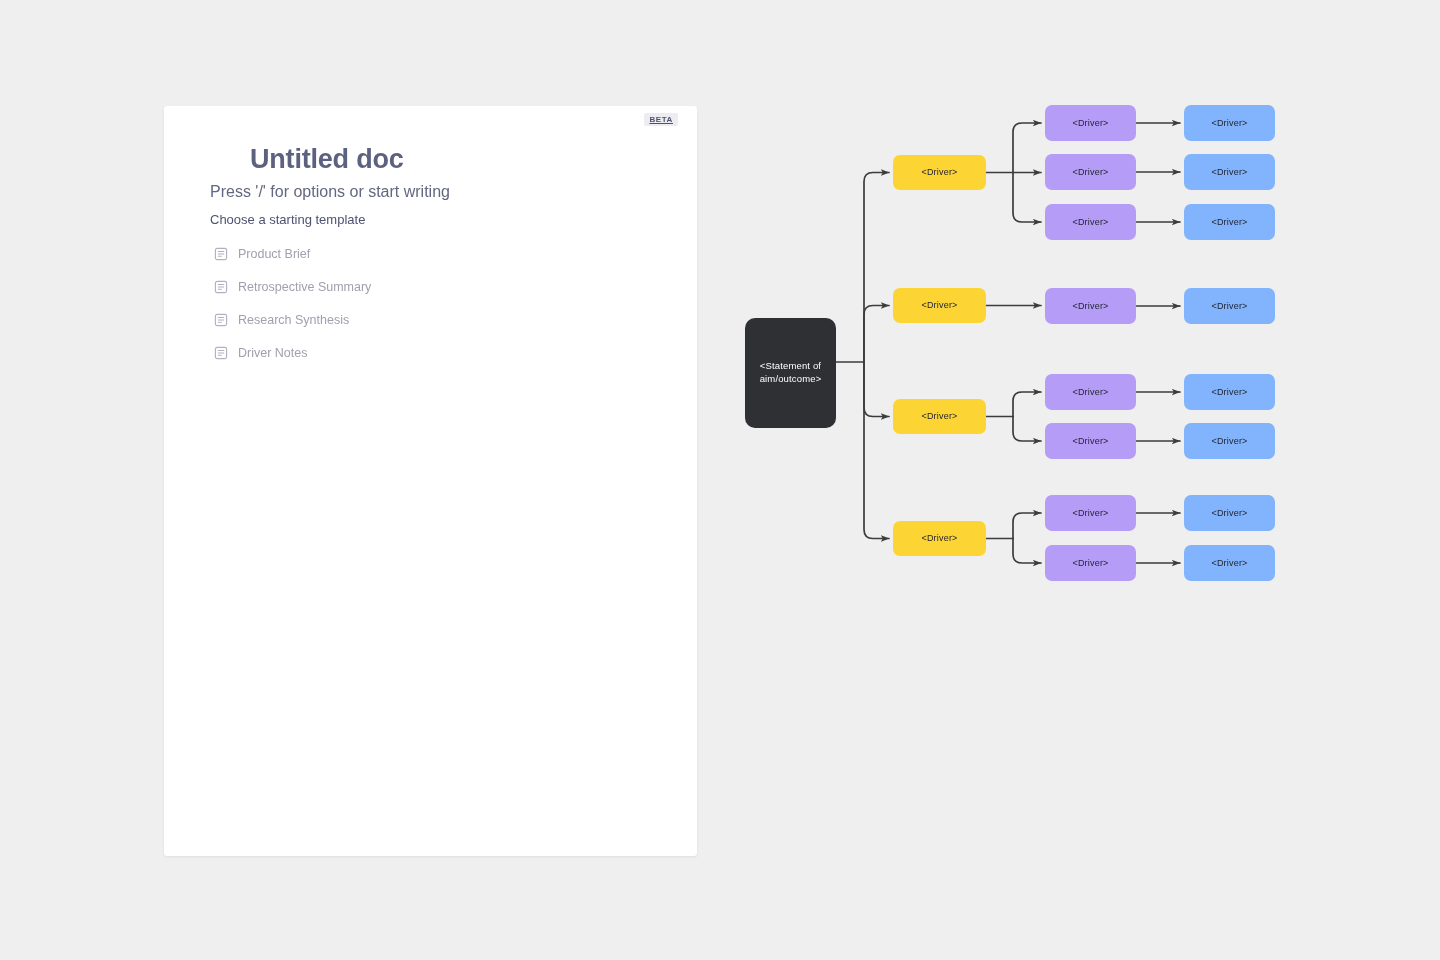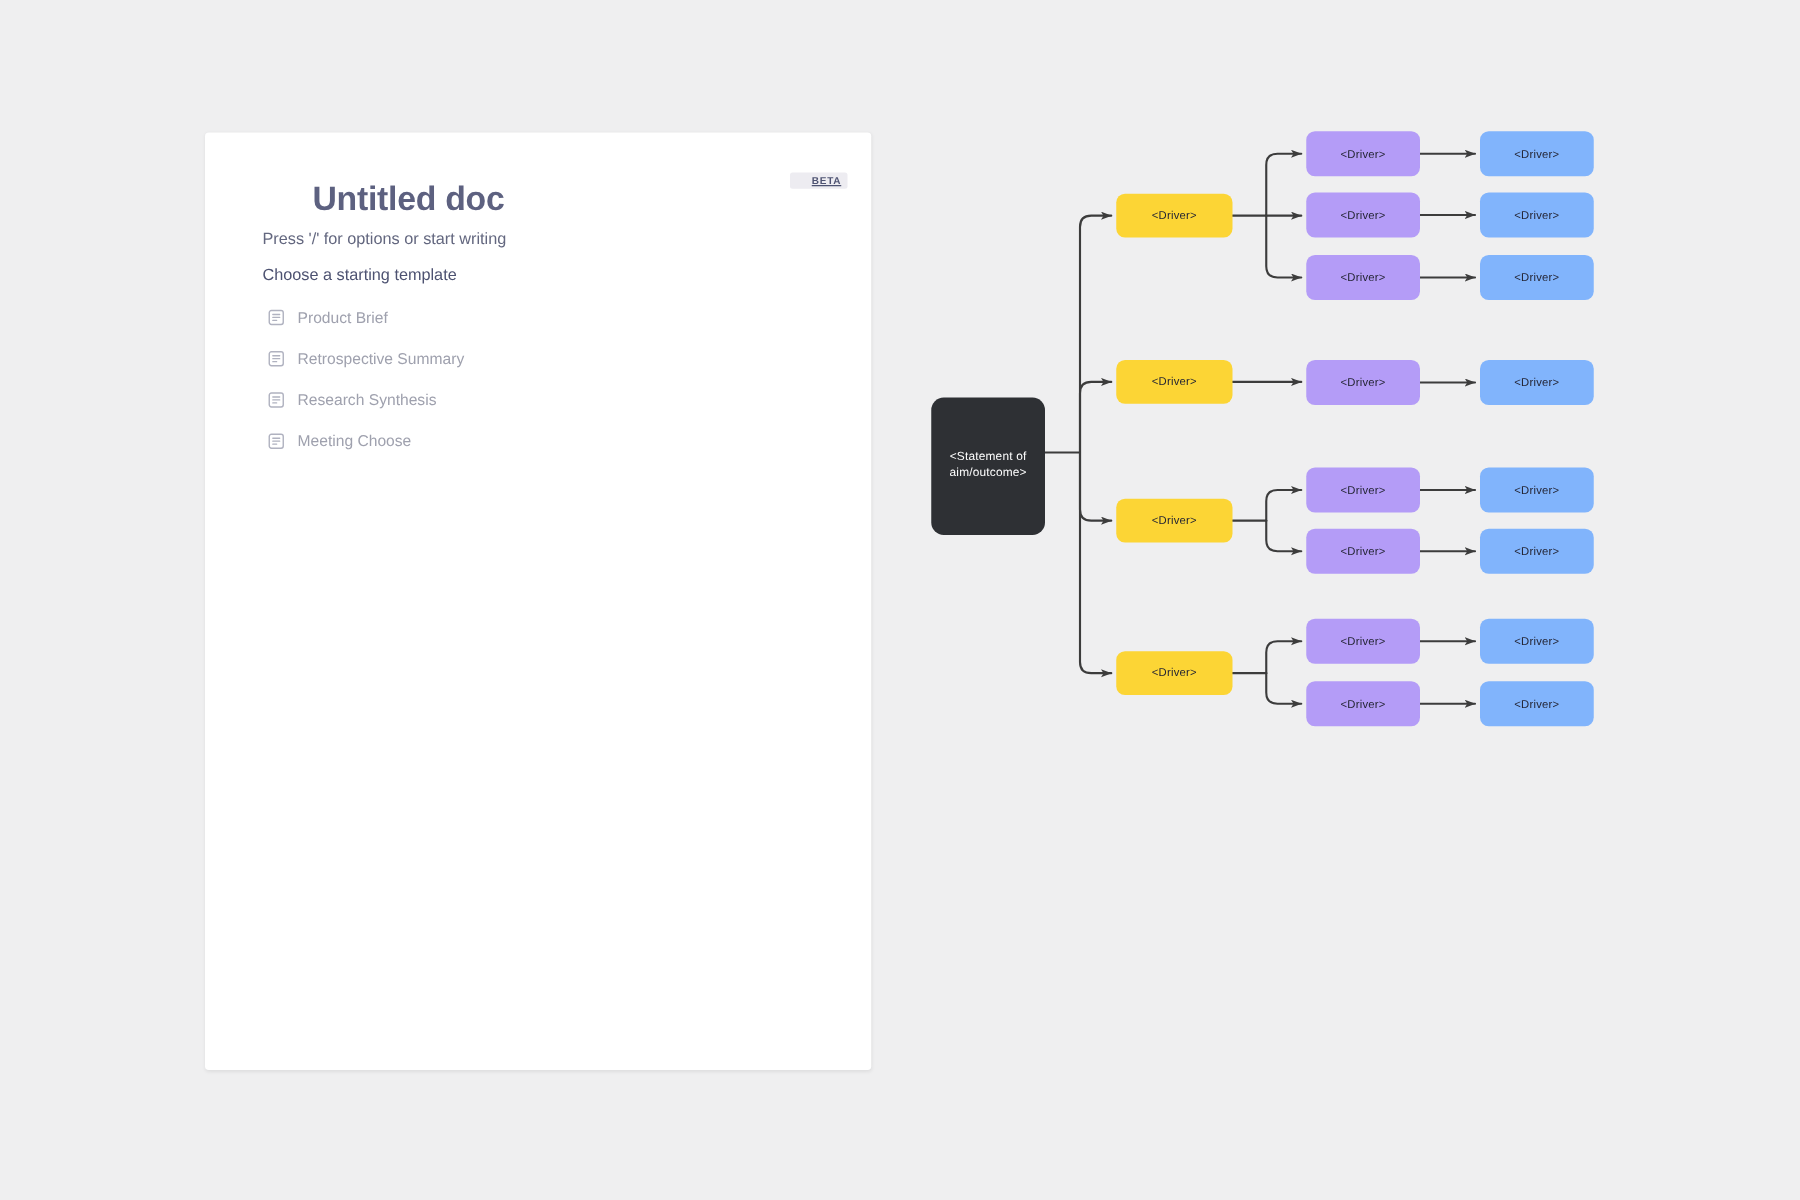--- a/index.html
+++ b/index.html
@@ -20,44 +20,44 @@
   .doc-card {
     position: absolute;
     left: 164px; top: 106px;
     width: 533px; height: 750px;
     background: #ffffff;
     border-radius: 3px;
     box-shadow: 0 1px 3px rgba(0,0,0,0.07);
   }
   .beta-badge {
     position: absolute;
-    right: 19px; top: 32px;
+    right: 19px; top: 7px;
     background: #edecf1;
     color: #4e5372;
     font-size: 8px;
     font-weight: bold;
     letter-spacing: 0.6px;
-    padding: 3px 5px 2px 17px;
+    padding: 3px 5px 2px 5px;
     border-radius: 2px;
     line-height: 1;
     text-decoration: underline;
   }
   .doc-title {
     position: absolute;
     left: 46px; top: 38px;
     font-size: 27px;
     font-weight: bold;
     color: #5d6180;
     letter-spacing: -0.2px;
     margin-left: 40px;
   }
   .doc-subtitle {
     position: absolute;
     left: 46px; top: 77px;
-    font-size: 13px;
+    font-size: 16px;
     color: #63677f;
   }
   .doc-section-title {
     position: absolute;
     left: 46px; top: 106px;
     font-size: 13px;
     font-weight: normal;
     color: #4d5271;
   }
   .tmpl-list {
@@ -151,21 +151,21 @@
 </svg>
           <span class="tmpl-label">Research Synthesis</span>
         </div>
         <div class="tmpl-item">
           <svg class="tmpl-icon" viewBox="0 0 16 16">
   <rect x="1.6" y="1.6" width="12.8" height="12.8" rx="2" ry="2" fill="none" stroke="#b0b2c0" stroke-width="1.3"></rect>
   <rect x="4.3" y="4.6" width="7.4" height="1.25" rx="0.5" fill="#b0b2c0"></rect>
   <rect x="4.3" y="7.3" width="7.4" height="1.25" rx="0.5" fill="#b0b2c0"></rect>
   <rect x="4.3" y="10.0" width="4.6" height="1.25" rx="0.5" fill="#b0b2c0"></rect>
 </svg>
-          <span class="tmpl-label">Meeting Choose</span>
+          <span class="tmpl-label">Driver Notes</span>
         </div>
       </div>
   </div>
 
   <svg id="diagram" viewBox="0 0 1440 960" width="1440" height="960">
     <defs>
       <marker id="arw" markerWidth="9" markerHeight="9" refX="8.2" refY="3.2" orient="auto" markerUnits="userSpaceOnUse">
         <path d="M0,0 L8.6,3.2 L0,6.4 L2,3.2 Z" fill="#3c3c3c"></path>
       </marker>
     </defs>

